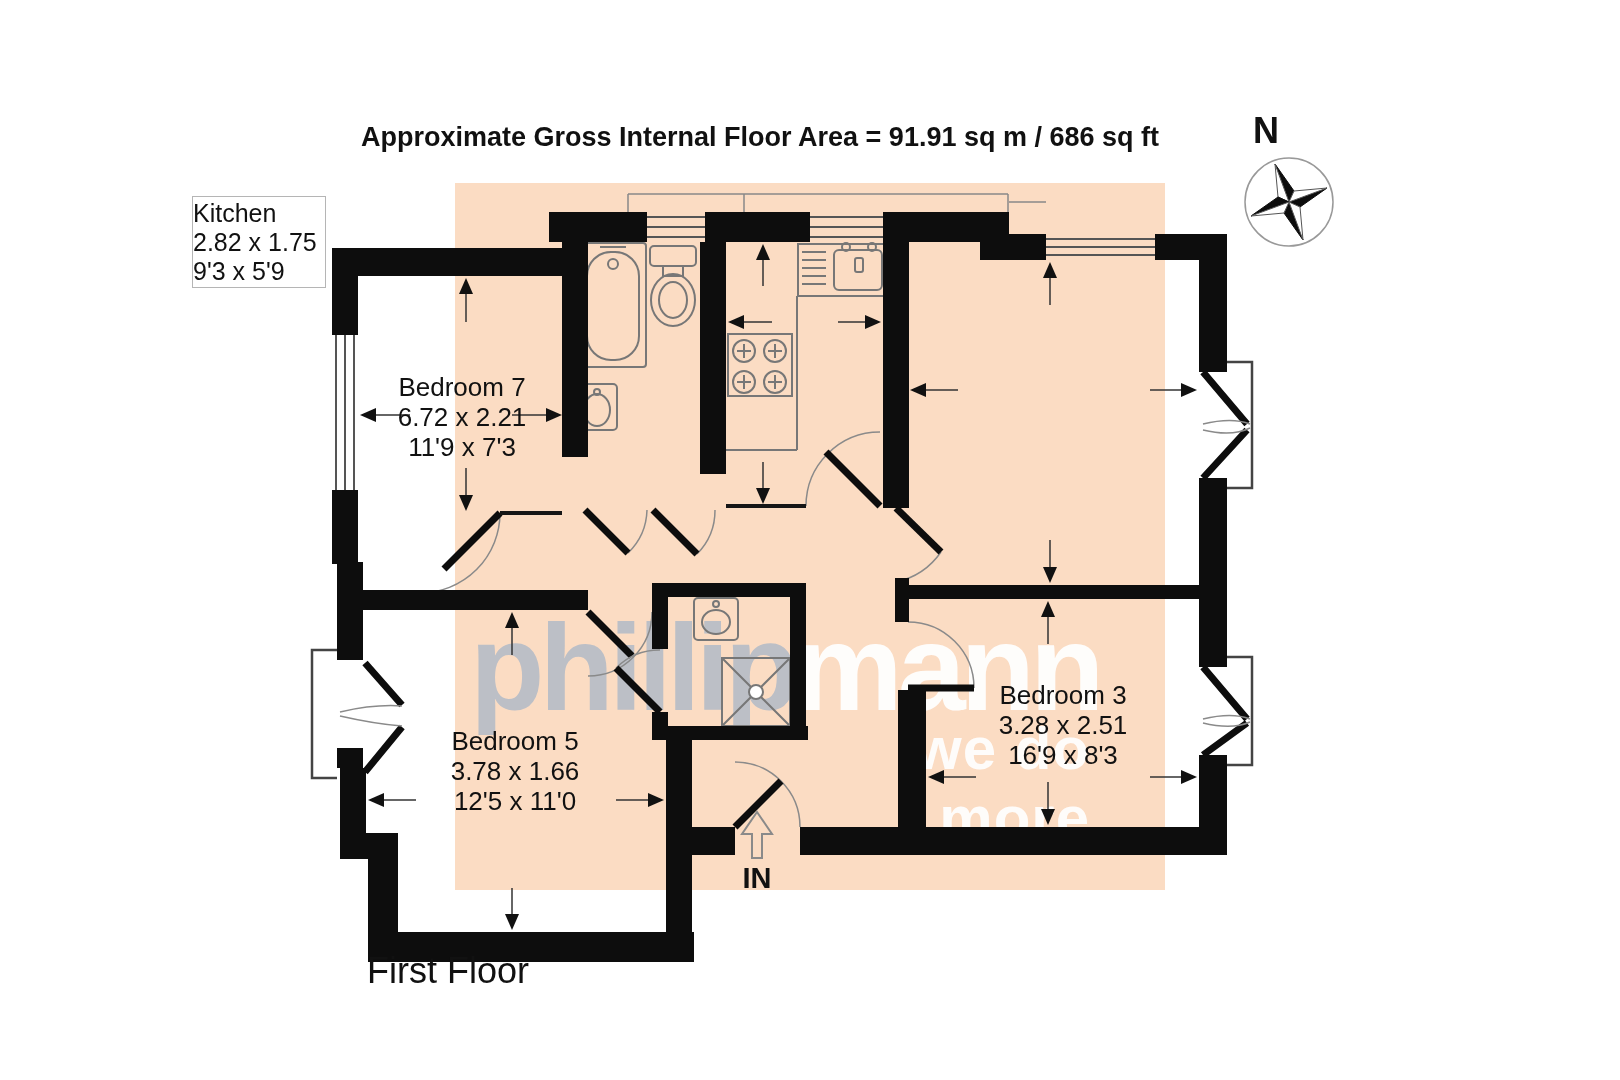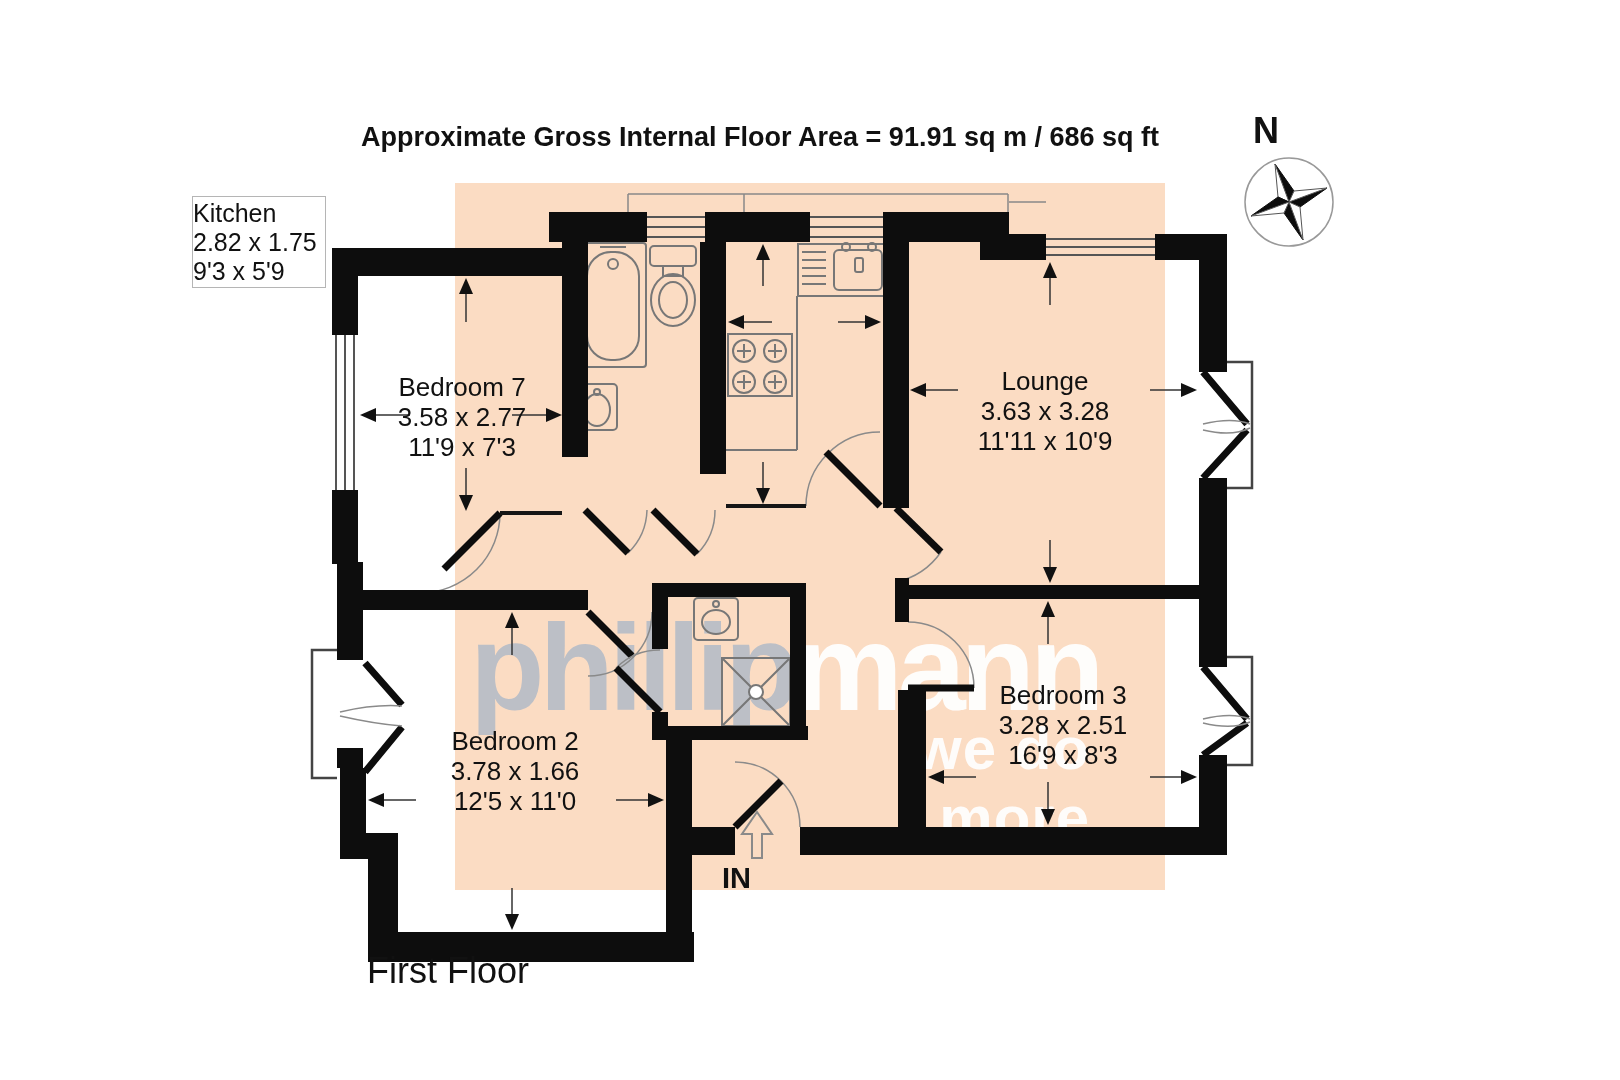--- a/index.html
+++ b/index.html
@@ -26,21 +26,21 @@
   .compass-circ{stroke:#999;stroke-width:1.5;fill:#fff;}
   .star-b{fill:#0d0d0d;stroke:#0d0d0d;stroke-width:1;}
   .star-w{fill:#ffffff;stroke:#555;stroke-width:1;}
   
   .title{left:260px;top:64px;width:1000px;text-align:center;font-size:46px;font-weight:bold;color:#111;z-index:3;}
   .subtitle{left:260px;top:122px;width:1000px;text-align:center;font-size:27px;font-weight:bold;color:#111;z-index:3;}
   .roomlabel{width:220px;text-align:center;font-size:26px;line-height:30px;color:#111;z-index:3;}
   .kitchen-box{left:192px;top:196px;width:132px;height:88px;background:#fff;border:1px solid #b5b5b5;
                font-size:25px;line-height:29px;padding-top:2px;color:#111;z-index:3;}
   .floor-label{left:352px;top:950px;font-size:36px;color:#111;z-index:3;margin-left:15px;}
-  .in-label{left:722px;top:862px;width:70px;font-size:29px;font-weight:600;color:#111;z-index:3;}
+  .in-label{left:722px;top:862px;width:70px;text-align:center;font-size:29px;font-weight:600;color:#111;z-index:3;}
   .n-label{left:1236px;top:110px;width:60px;text-align:center;font-size:36px;font-weight:600;color:#111;z-index:3;}
   .wm{left:470px;top:598px;font-size:122px;font-weight:bold;letter-spacing:-5px;z-index:1;white-space:nowrap;}
   .wm-gray{color:var(--wmgray);opacity:0.92;}
   .wm-white{color:var(--white);opacity:0.95;}
   .wm-tag{left:760px;top:714px;width:330px;text-align:right;font-size:60px;font-weight:bold;
           color:var(--white);opacity:0.92;letter-spacing:1px;z-index:1;}
 </style>
 </head>
 <body>
 
@@ -257,32 +257,27 @@
   <div class="abs subtitle">Approximate Gross Internal Floor Area = 91.91 sq m / 686 sq ft</div>
 
   <div class="abs kitchen-box">
     <div>Kitchen</div>
     <div>2.82 x 1.75</div>
     <div>9'3 x 5'9</div>
   </div>
 
   <div class="abs roomlabel" style="left:352px;top:372px;">
     <div>Bedroom 7</div>
-    <div>3.58 x 2.77</div>
+    <div>6.72 x 2.21</div>
     <div>11'9 x 7'3</div>
   </div>
 
-  <div class="abs roomlabel" style="left:935px;top:366px;">
-    <div>Lounge</div>
-    <div>3.63 x 3.28</div>
-    <div>11'11 x 10'9</div>
-  </div>
 
   <div class="abs roomlabel" style="left:405px;top:726px;">
-    <div>Bedroom 2</div>
+    <div>Bedroom 5</div>
     <div>3.78 x 1.66</div>
     <div>12'5 x 11'0</div>
   </div>
 
   <div class="abs roomlabel" style="left:953px;top:680px;">
     <div>Bedroom 3</div>
     <div>3.28 x 2.51</div>
     <div>16'9 x 8'3</div>
   </div>
 

